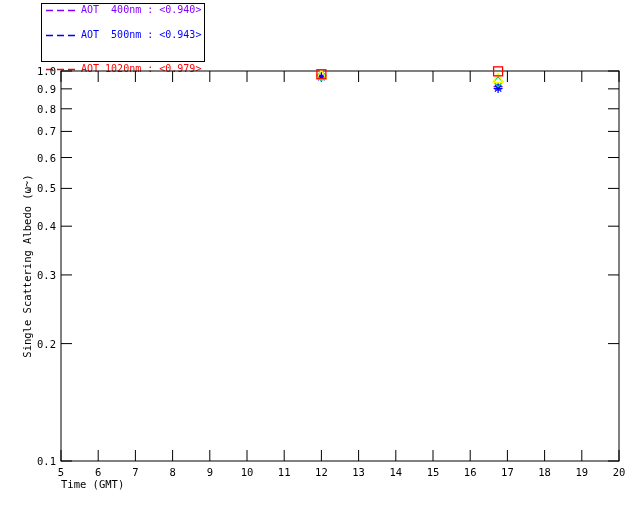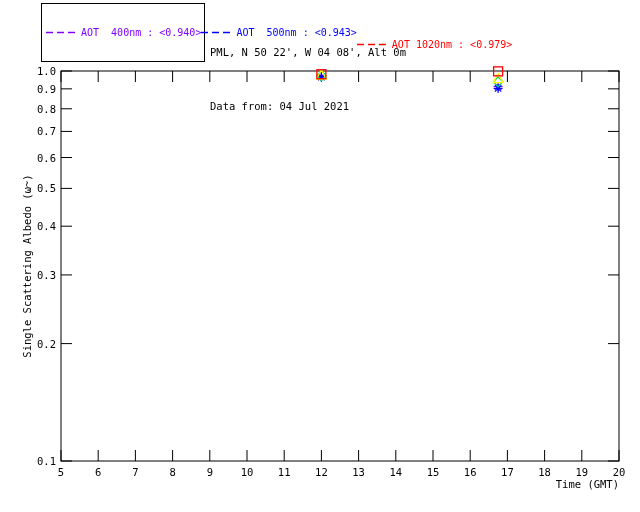--- a/index.html
+++ b/index.html
@@ -1,42 +1,38 @@
 <!DOCTYPE html>
 <html><head>
 <meta charset="utf-8">
 <style>
   html,body{margin:0;padding:0;background:#ffffff;}
   .canvas{position:relative;width:640px;height:512px;background:#ffffff;overflow:hidden;
           font-family:"DejaVu Sans Mono","Liberation Mono",monospace;font-size:10.5px;color:#000;}
   .header{position:absolute;left:210px;top:7px;line-height:18px;white-space:pre;}
   .legend{position:absolute;left:41px;top:3px;width:164px;height:59px;border:1px solid #000;
-          box-sizing:border-box;display:flex;flex-direction:row;justify-content:space-around;
+          box-sizing:border-box;display:flex;flex-direction:column;justify-content:space-around;
           padding:1px 0 1px 4px;background:#fff;}
   .legend-row{display:flex;align-items:center;gap:5px;white-space:pre;font-size:10px;line-height:10px;}
   .ylabel{position:absolute;left:27px;top:266px;transform:translate(-50%,-50%) rotate(-90deg);
           white-space:nowrap;}
-  .xlabel{position:absolute;left:61px;top:478px;width:558px;text-align:right;}
+  .xlabel{position:absolute;left:61px;top:478px;width:558px;text-align:left;}
   svg text{font-family:"DejaVu Sans Mono","Liberation Mono",monospace;font-size:10.5px;fill:#000;}
 </style>
 </head>
 <body>
 
 <div class="canvas">
 
-  <div class="header">
-    <div>PML, N 50 22', W 04 08', Alt 0m</div>
-    <div>Data from: 04 Jul 2021</div>
-  </div>
 
   <div class="legend" id="legend">
       <div class="legend-row" style="color: rgb(127, 0, 255);"><svg width="30" height="5">
           <line x1="0" y1="2.5" x2="30" y2="2.5" stroke="#7f00ff" stroke-width="1.6" stroke-dasharray="7,4"></line>
         </svg><span>AOT  400nm : &lt;0.940&gt;</span></div>
-      <div class="legend-row" style="color: rgb(0, 0, 255);"><svg width="30" height="5">
+      <div class="legend-row" style="color: rgb(0, 0, 255); margin-top: 15px;"><svg width="30" height="5">
           <line x1="0" y1="2.5" x2="30" y2="2.5" stroke="#0000ff" stroke-width="1.6" stroke-dasharray="7,4"></line>
         </svg><span>AOT  500nm : &lt;0.943&gt;</span></div>
       <div class="legend-row" style="color: rgb(255, 0, 0); margin-top: 24px;"><svg width="30" height="5">
           <line x1="0" y1="2.5" x2="30" y2="2.5" stroke="#ff0000" stroke-width="1.6" stroke-dasharray="7,4"></line>
         </svg><span>AOT 1020nm : &lt;0.979&gt;</span></div>
     </div>
 
   <svg id="plot" width="640" height="512" style="position:absolute;left:0;top:0;">
       <rect x="61" y="71" width="558" height="390" fill="none" stroke="#000000" stroke-width="1"></rect>
       <line x1="61" y1="461" x2="61" y2="450" stroke="#000000"></line>

